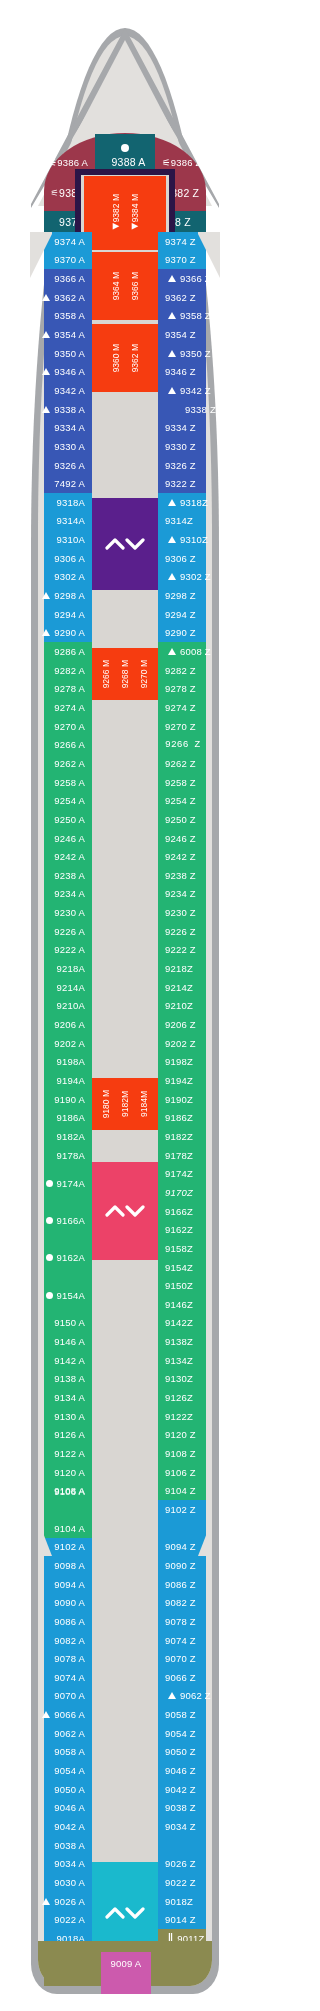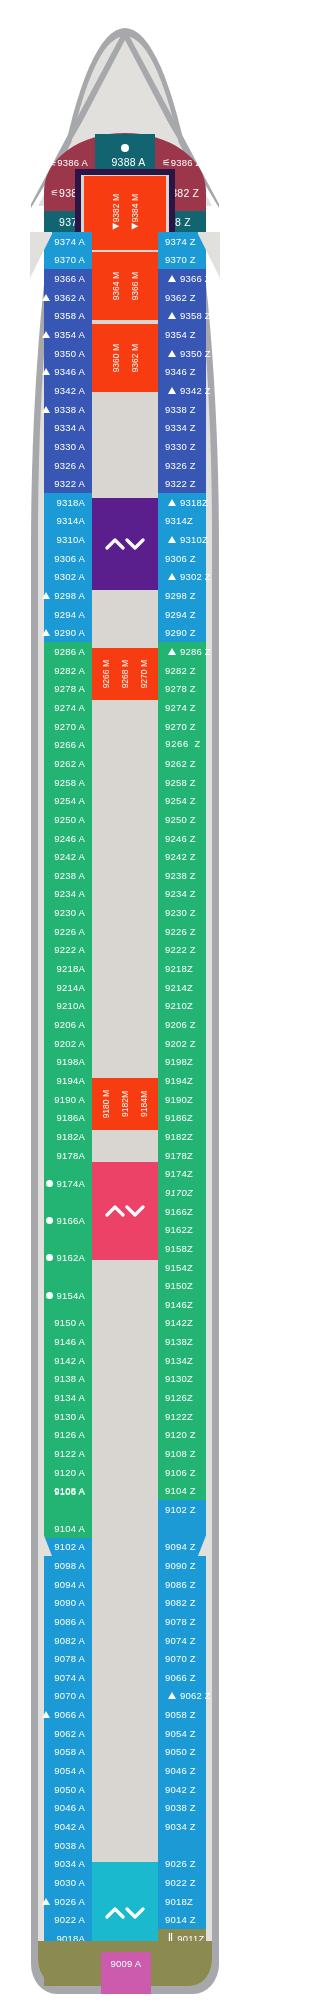--- a/index.html
+++ b/index.html
@@ -201,21 +201,21 @@
       <div class="strip" style="background: rgb(56, 87, 181); top: 437.1px; height: 19.3px; left: 44px; width: 48px;"></div>
       <div class="cab l" style="top: 437.1px; height: 18.6px; left: 18px; width: 74px;">
         <span>9330 A</span>
       </div>
       <div class="strip" style="background: rgb(56, 87, 181); top: 455.8px; height: 19.3px; left: 44px; width: 48px;"></div>
       <div class="cab l" style="top: 455.8px; height: 18.6px; left: 18px; width: 74px;">
         <span>9326 A</span>
       </div>
       <div class="strip" style="background: rgb(56, 87, 181); top: 474.4px; height: 19.3px; left: 44px; width: 48px;"></div>
       <div class="cab l" style="top: 474.4px; height: 18.6px; left: 18px; width: 74px;">
-        <span>9322 A</span>
+        <span>7492 A</span>
       </div>
       <div class="strip" style="background: rgb(27, 154, 214); top: 493.1px; height: 19.3px; left: 44px; width: 48px;"></div>
       <div class="cab l" style="top: 493.1px; height: 18.6px; left: 18px; width: 74px;">
         <span>9318A</span>
       </div>
       <div class="strip" style="background: rgb(27, 154, 214); top: 511.7px; height: 19.3px; left: 44px; width: 48px;"></div>
       <div class="cab l" style="top: 511.7px; height: 18.6px; left: 18px; width: 74px;">
         <span>9314A</span>
       </div>
       <div class="strip" style="background: rgb(27, 154, 214); top: 530.4px; height: 19.3px; left: 44px; width: 48px;"></div>
@@ -557,21 +557,21 @@
       <div class="strip" style="background: rgb(56, 87, 181); top: 362.5px; height: 19.3px; left: 158px; width: 48px;"></div>
       <div class="cab r" style="top: 362.5px; height: 18.6px; left: 158px; width: 78px;">
         <span>9346 Z</span>
       </div>
       <div class="strip" style="background: rgb(56, 87, 181); top: 381.2px; height: 19.3px; left: 158px; width: 48px;"></div>
       <div class="cab r" style="top: 381.2px; height: 18.6px; left: 158px; width: 78px;">
         <span class="mk" style="width: 0px; height: 0px; border-left: 4px solid transparent; border-right: 4px solid transparent; border-bottom: 7px solid rgb(255, 255, 255);"></span>
         <span>9342 Z</span>
       </div>
       <div class="strip" style="background: rgb(56, 87, 181); top: 399.8px; height: 19.3px; left: 158px; width: 48px;"></div>
-      <div class="cab r" style="top: 399.8px; height: 18.6px; left: 158px; width: 78px;">
+      <div class="cab r" style="top: 399.8px; height: 18.6px; left: 158px; width: 78px; justify-content: center;">
         <span>9338 Z</span>
       </div>
       <div class="strip" style="background: rgb(56, 87, 181); top: 418.5px; height: 19.3px; left: 158px; width: 48px;"></div>
       <div class="cab r" style="top: 418.5px; height: 18.6px; left: 158px; width: 78px;">
         <span>9334 Z</span>
       </div>
       <div class="strip" style="background: rgb(56, 87, 181); top: 437.1px; height: 19.3px; left: 158px; width: 48px;"></div>
       <div class="cab r" style="top: 437.1px; height: 18.6px; left: 158px; width: 78px;">
         <span>9330 Z</span>
       </div>
@@ -614,21 +614,21 @@
       <div class="cab r" style="top: 605px; height: 18.6px; left: 158px; width: 78px;">
         <span>9294 Z</span>
       </div>
       <div class="strip" style="background: rgb(27, 154, 214); top: 623.6px; height: 19.3px; left: 158px; width: 48px;"></div>
       <div class="cab r" style="top: 623.6px; height: 18.6px; left: 158px; width: 78px;">
         <span>9290 Z</span>
       </div>
       <div class="strip" style="background: rgb(35, 180, 115); top: 642.3px; height: 19.3px; left: 158px; width: 48px;"></div>
       <div class="cab r" style="top: 642.3px; height: 18.6px; left: 158px; width: 78px;">
         <span class="mk" style="width: 0px; height: 0px; border-left: 4px solid transparent; border-right: 4px solid transparent; border-bottom: 7px solid rgb(255, 255, 255);"></span>
-        <span>9286 Z</span>
+        <span>6008 Z</span>
       </div>
       <div class="strip" style="background: rgb(35, 180, 115); top: 660.9px; height: 19.3px; left: 158px; width: 48px;"></div>
       <div class="cab r" style="top: 660.9px; height: 18.6px; left: 158px; width: 78px;">
         <span>9282 Z</span>
       </div>
       <div class="strip" style="background: rgb(35, 180, 115); top: 679.6px; height: 19.3px; left: 158px; width: 48px;"></div>
       <div class="cab r" style="top: 679.6px; height: 18.6px; left: 158px; width: 78px;">
         <span>9278 Z</span>
       </div>
       <div class="strip" style="background: rgb(35, 180, 115); top: 698.2px; height: 19.3px; left: 158px; width: 48px;"></div>

